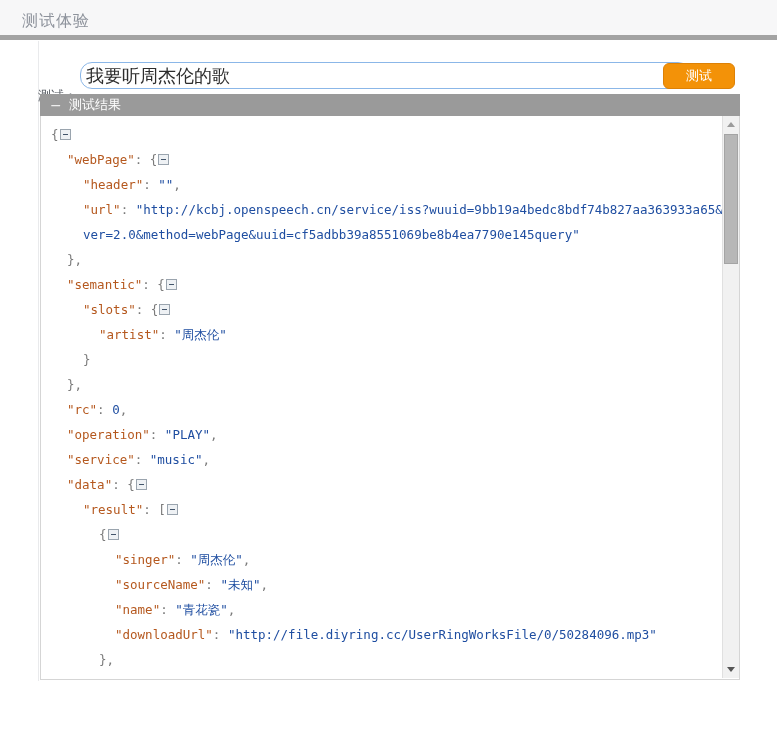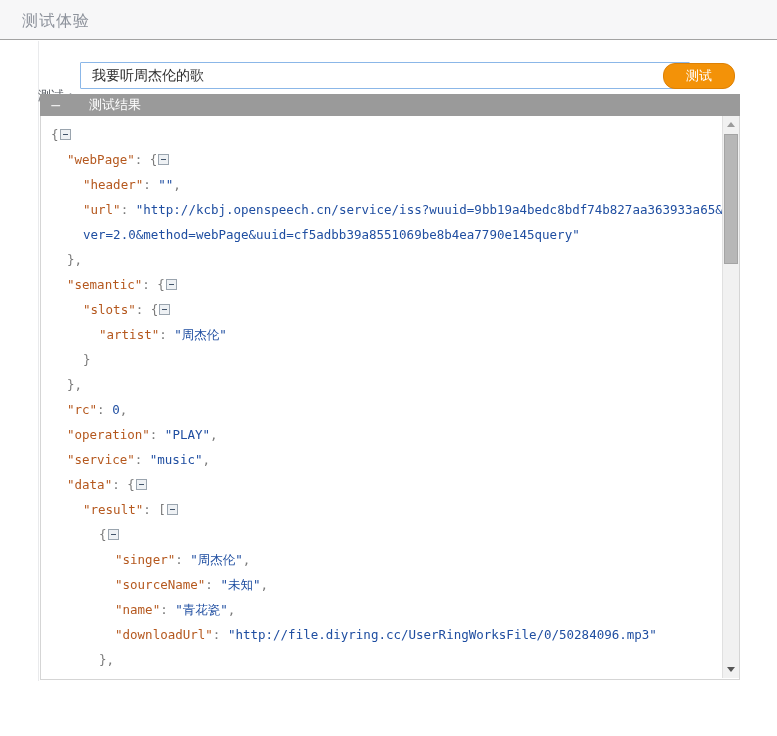--- a/index.html
+++ b/index.html
@@ -10,21 +10,21 @@
     font-family: "Liberation Sans", sans-serif;
     overflow: hidden;
   }
 
   
   .page-header {
     position: absolute;
     left: 0; top: 0;
     width: 777px; height: 40px;
     background: #f7f7f8;
-    border-bottom: 1px solid #a3a3a3;
+    border-bottom: 5px solid #a3a3a3;
   }
   .page-title {
     position: absolute;
     left: 22px; top: 11px;
     font-size: 16px;
     color: #8e939c;
     letter-spacing: 1px;
     font-family: "DejaVu Sans", sans-serif;
   }
 
@@ -51,36 +51,36 @@
     font-family: "DejaVu Sans", sans-serif;
     margin-top: 20px;
   }
   .test-input {
     position: absolute;
     left: 42px; top: 0px;
     width: 610px; height: 27px;
     border: 1px solid #8bb7e8;
     outline: none;
     background: #ffffff;
-    font-size: 14px;
+    font-size: 18px;
     color: #2d2d2d;
-    padding: 2px 11px;
-    font-family: "DejaVu Sans", sans-serif;
-    border-radius: 1px;
+    padding: 2px 5px;
+    font-family: "DejaVu Sans", sans-serif;
+    border-radius: 12px;
   }
   .test-btn {
     position: absolute;
     left: 625px; top: 1px;
     width: 72px; height: 26px;
     background: #f39208;
     border: 1px solid #dd8106;
     color: #ffffff;
     font-size: 13px;
     cursor: pointer;
-    border-radius: 12px;
+    border-radius: 6px;
     font-family: "DejaVu Sans", sans-serif;
     padding: 0;
     line-height: 24px;
   }
 
   
   .result-bar {
     position: absolute;
     left: 40px; top: 94px;
     width: 700px; height: 22px;
@@ -94,21 +94,20 @@
     left: 10px; top: 1px;
     font-size: 14px;
     color: #f0f0f0;
     line-height: 20px;
     cursor: pointer;
   }
   .result-bar .bar-label {
     position: absolute;
     left: 29px; top: 2px;
     line-height: 18px;
-    margin-left: 20px;
   }
 
   .result-panel {
     position: absolute;
     left: 40px; top: 116px;
     width: 700px; height: 564px;
     border: 1px solid #d5d5d5;
     border-top: none;
     background: #ffffff;
     overflow: hidden;

